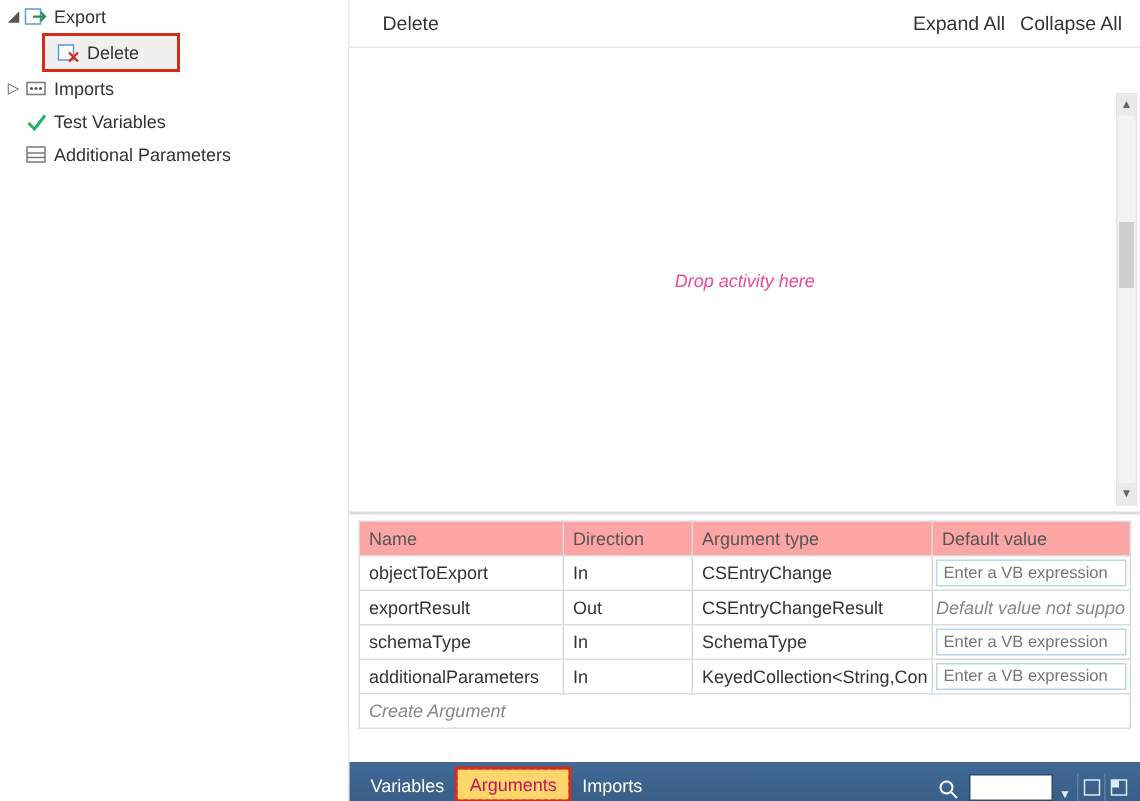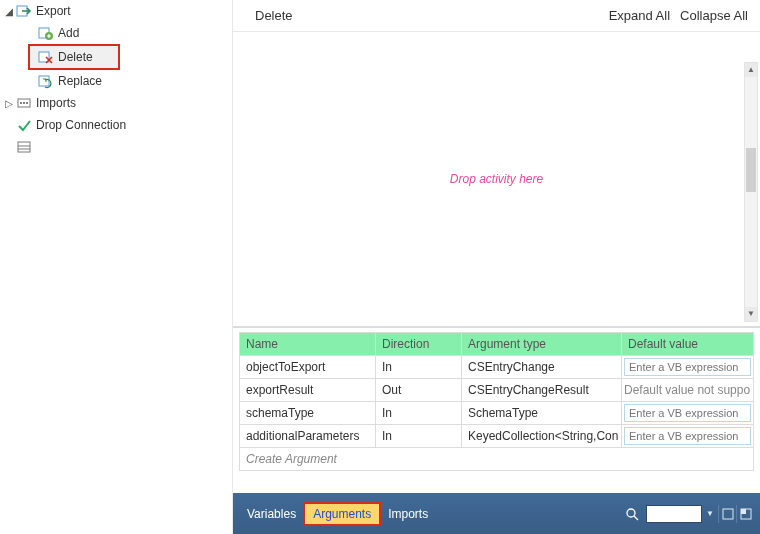--- a/index.html
+++ b/index.html
@@ -120,57 +120,58 @@
   .args-table th, .args-table td {
     border: 1px solid #dcdcdc;
     padding: 4px 6px;
     text-align: left;
     font-weight: normal;
     font-size: 12px;
     white-space: nowrap;
     overflow: hidden;
   }
   .args-table th {
-    background: #86efac;
+    background: #fca5a5;
     color: #555;
   }
   .default-input {
     width: 100%;
     border: 1px solid #bbd6ef;
     padding: 2px 4px;
     color: #888;
     font-size: 11px;
     background: #fff;
   }
   .default-static {
+    font-style: italic;
     color: #888;
     white-space: nowrap;
     overflow: hidden;
   }
   .create-row td {
     color: #888;
     font-style: italic;
     border: 1px solid #dcdcdc;
   }
   .bottom-bar {
-    height: 41px;
+    height: 26px;
     background: linear-gradient(#416a97, #395e86);
     display: flex;
-    align-items: center;
+    align-items: flex-end;
     color: #fff;
     font-size: 12px;
     padding: 0 6px;
   }
   .bottom-tab {
     padding: 3px 8px;
     cursor: pointer;
   }
   .bottom-tab.active {
     background: #ffd66b;
-    color: #1d4ed8;
+    color: #be185d;
     border: 1px dashed #c0392b;
     outline: 2px solid #d62c1a;
     outline-offset: -1px;
   }
   .bottom-bar .spacer { flex: 1; }
   .search-icon {
     width: 16px; height: 16px;
     display: flex; align-items: center; justify-content: center;
     color: #fff;
     margin-right: 2px;
@@ -198,53 +199,33 @@
     <span class="arrow">◢</span>
     <span class="tree-icon">
       <svg width="16" height="16">
           <rect x="1" y="3" width="10" height="10" fill="#fff" stroke="#5b9bd5"></rect>
           <path d="M6 8 L14 8 M11 5 L14 8 L11 11" stroke="#2e8b57" fill="none" stroke-width="1.5"></path>
         </svg>
     </span>
     <span class="tree-label">Export</span>
   </div>
 
-  <div class="tree-item" style="padding-left:38px">
-    <span class="tree-icon">
-      <svg width="16" height="16">
-          <rect x="1" y="3" width="10" height="10" fill="#fff" stroke="#5b9bd5"></rect>
-          <circle cx="11" cy="11" r="4" fill="#6ab04c"></circle>
-          <path d="M11 9 L11 13 M9 11 L13 11" stroke="#fff" stroke-width="1.2"></path>
-        </svg>
-    </span>
-    <span class="tree-label">Add</span>
-  </div>
 
   <div class="red-box" style="margin:0 0 0 28px; width:92px">
     <div class="tree-item selected" style="padding-left:8px">
       <span class="tree-icon">
         <svg width="16" height="16">
             <rect x="1" y="3" width="10" height="10" fill="#fff" stroke="#5b9bd5"></rect>
             <path d="M8 8 L14 14 M14 8 L8 14" stroke="#d62c1a" stroke-width="1.6"></path>
           </svg>
       </span>
       <span class="tree-label">Delete</span>
     </div>
   </div>
 
-  <div class="tree-item" style="padding-left:38px">
-    <span class="tree-icon">
-      <svg width="16" height="16">
-          <rect x="1" y="3" width="10" height="10" fill="#fff" stroke="#5b9bd5"></rect>
-          <path d="M7 7 A4 4 0 1 1 7 14" stroke="#2e8b57" fill="none" stroke-width="1.3"></path>
-          <path d="M5 6 L8 6 L8 9" stroke="#2e8b57" fill="none"></path>
-        </svg>
-    </span>
-    <span class="tree-label">Replace</span>
-  </div>
 
   <div class="tree-item" style="padding-left:2px">
     <span class="arrow">▷</span>
     <span class="tree-icon">
       <svg width="16" height="16">
           <rect x="2" y="4" width="12" height="8" fill="#fff" stroke="#7a7a7a"></rect>
           <circle cx="5" cy="8" r="1" fill="#555"></circle>
           <circle cx="8" cy="8" r="1" fill="#555"></circle>
           <circle cx="11" cy="8" r="1" fill="#555"></circle>
         </svg>
@@ -252,32 +233,33 @@
     <span class="tree-label">Imports</span>
   </div>
 
   <div class="tree-item" style="padding-left:2px">
     <span class="arrow"></span>
     <span class="tree-icon">
       <svg width="16" height="16">
           <path d="M3 9 L7 13 L14 4" stroke="#27ae60" fill="none" stroke-width="2"></path>
         </svg>
     </span>
-    <span class="tree-label">Drop Connection</span>
+    <span class="tree-label">Test Variables</span>
   </div>
 
   <div class="tree-item" style="padding-left:2px">
     <span class="arrow"></span>
     <span class="tree-icon">
       <svg width="16" height="16">
           <rect x="2" y="3" width="12" height="10" fill="#fff" stroke="#7a7a7a"></rect>
           <line x1="2" y1="7" x2="14" y2="7" stroke="#7a7a7a"></line>
           <line x1="2" y1="10" x2="14" y2="10" stroke="#7a7a7a"></line>
         </svg>
     </span>
+    <span class="tree-label">Additional Parameters</span>
   </div>
 </div>
 
 <div class="right-panel">
 
   <div class="toolbar">
     <span>Delete</span>
     <span class="spacer"></span>
     <span>Expand All</span>
     <span>Collapse All</span>

